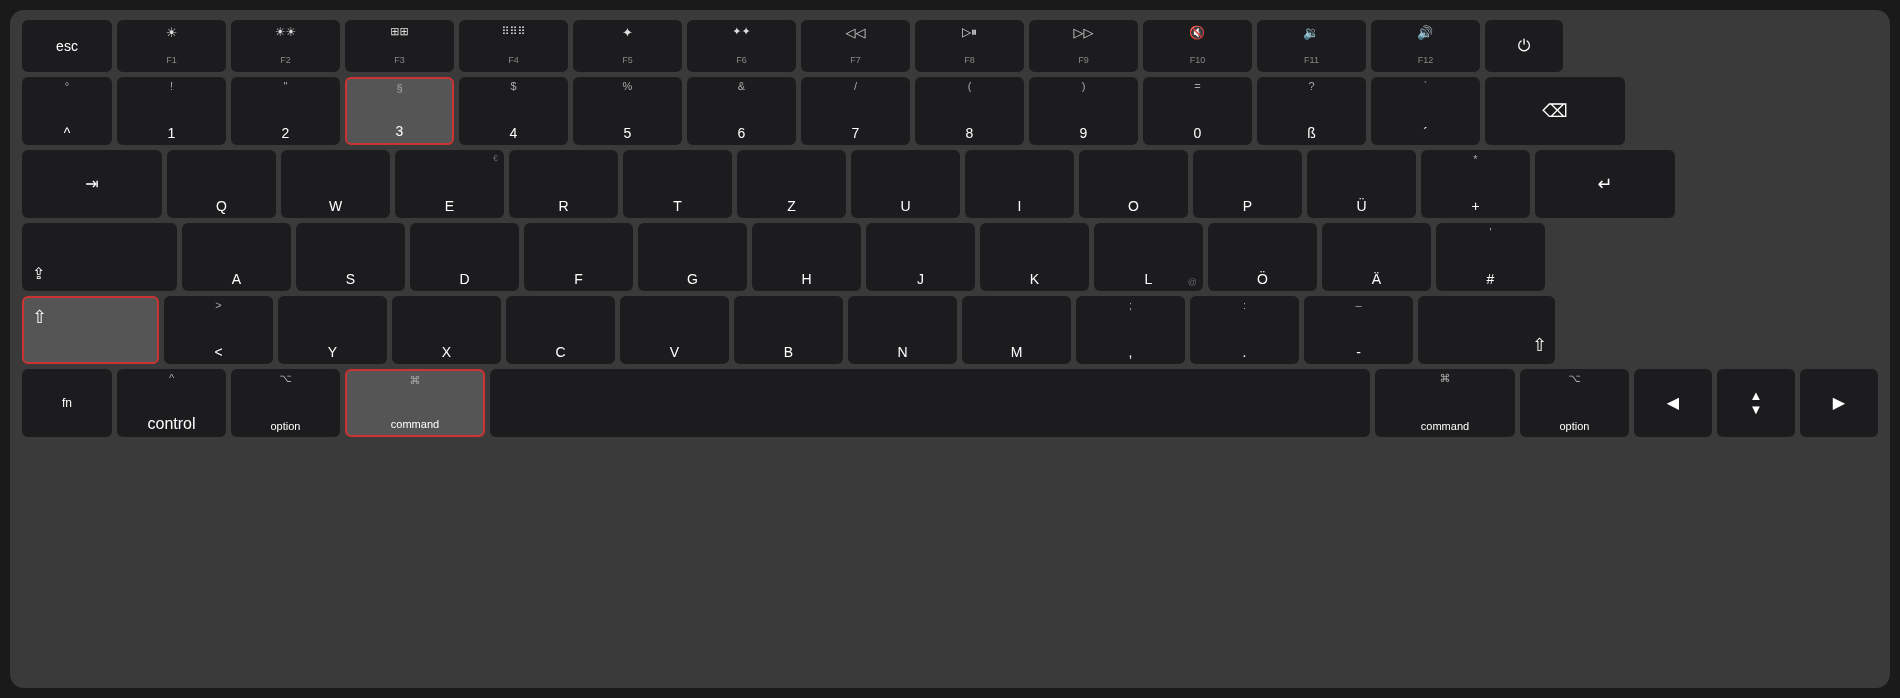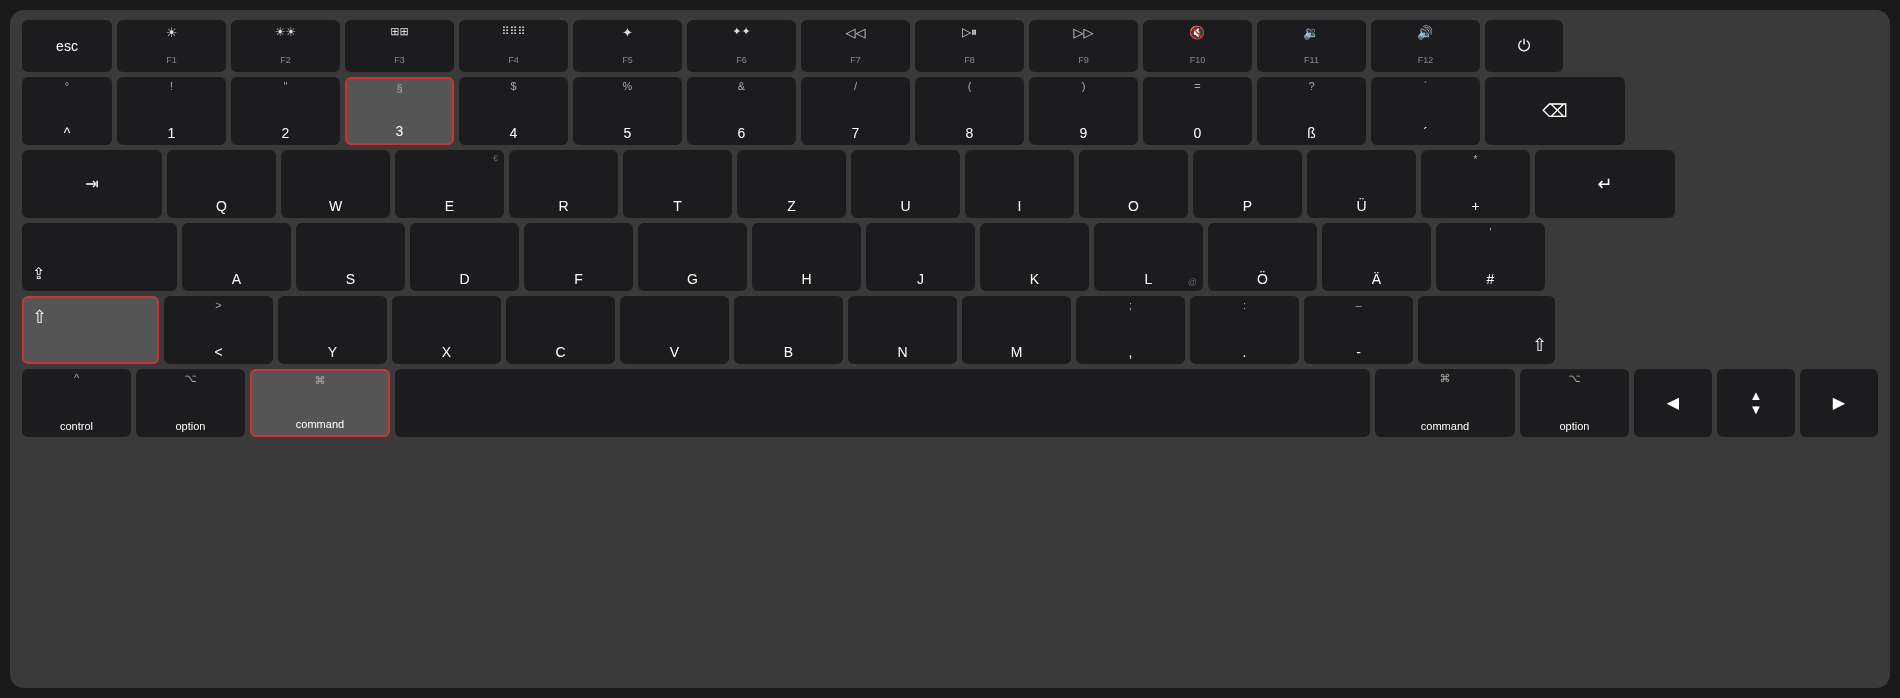--- a/index.html
+++ b/index.html
@@ -367,23 +367,26 @@
     <div class="key" style="width:109px;">
       <span class="top-label">–</span>
       <span class="bottom-label">-</span>
     </div>
     <div class="key" style="width:137px; justify-content:flex-end; align-items:flex-end; padding:8px;">
       <span style="font-size:18px;">⇧</span>
     </div>
   </div>
 
   <div class="key-row bottom-row">
+    <div class="key" style="width:90px; justify-content:center;">
+      <span class="bottom-label" style="font-size:12px;">fn</span>
+    </div>
     <div class="key" style="width:109px;">
       <span class="top-label">^</span>
-      <span class="bottom-label" style="font-size:11px;">control</span>
+      <span class="bottom-label" style="font-size:16px;">control</span>
     </div>
     <div class="key" style="width:109px;">
       <span class="top-label">⌥</span>
       <span class="bottom-label" style="font-size:11px;">option</span>
     </div>
     <div class="key highlighted" style="width:140px;">
       <span class="top-label">⌘</span>
       <span class="bottom-label" style="font-size:11px;">command</span>
     </div>
     <div class="key" style="flex:1; min-width:400px;">

